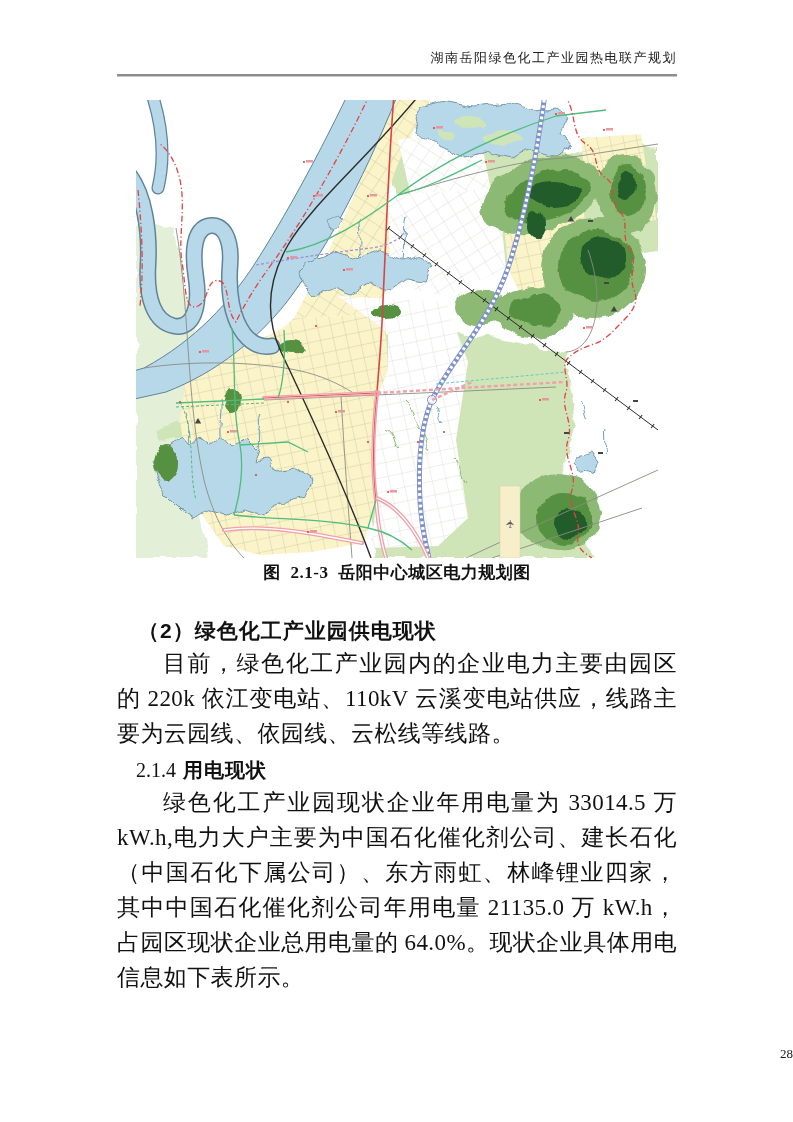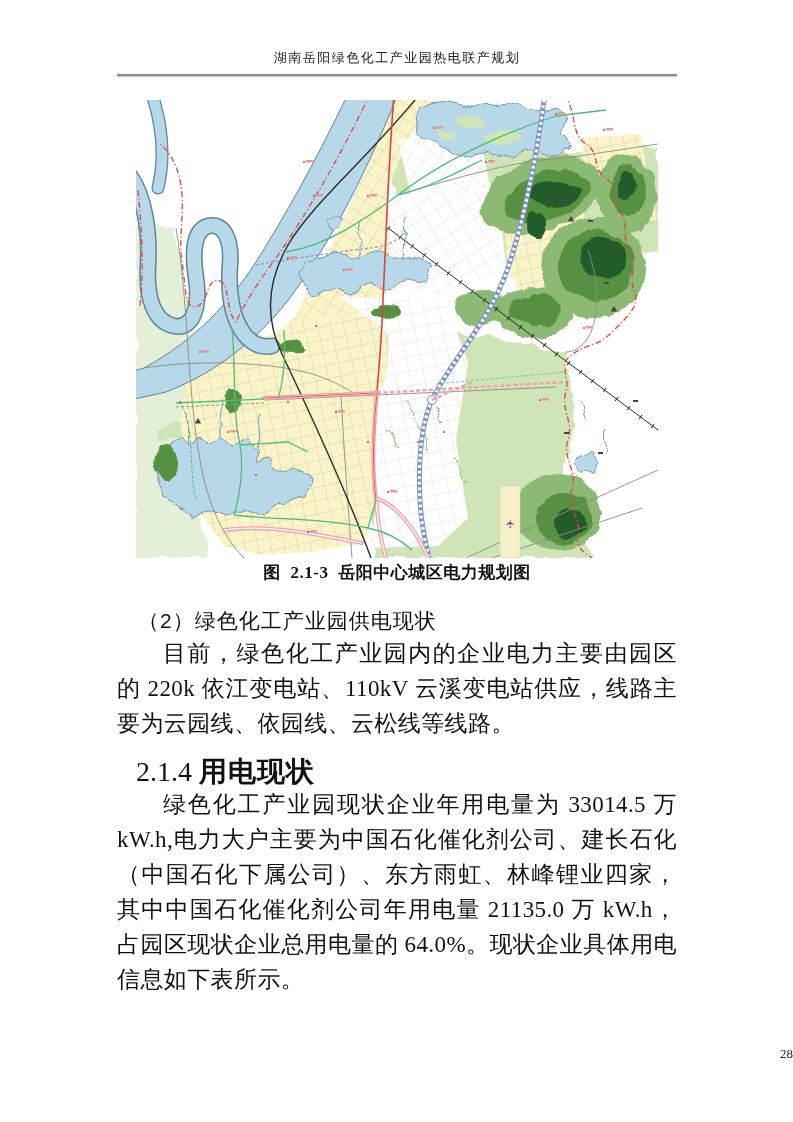--- a/index.html
+++ b/index.html
@@ -2,29 +2,29 @@
 <html lang="zh" style="--water: #b7d8e8; --waterEdge: #5f8499; --urban: #fbf4c8; --veg: #cfe5b8; --vegPale: #e3efd6; --mountainLight: #8cb973; --mountainMid: #55913f; --mountainDark: #245c2b; --gridLine: #b3b09a; --whiteGridLine: #c9c9c0; --boundaryRed: #e24343; --roadPink: #f0a2ab; --roadRed: #d64545; --powerGreen: #4fbc7d; --expressway: #7e91c8; --railway: #2b2b2b; --roadGray: #8b8b82; --purpleDash: #9a8ed0; --tealDash: #66ccc2; --streamBlue: #76a8c2;"><head>
 <meta charset="utf-8">
 <style>
   html,body{margin:0;padding:0;}
   body{
     width:793px;height:1122px;position:relative;background:#ffffff;
     font-family:"Liberation Serif","DejaVu Serif",serif;color:#111;
     overflow:hidden;
   }
   .content{padding:50px 116px 0 117px;}
-  .doc-header{text-align:center;font-size:13px;line-height:16px;letter-spacing:1.5px;color:#1a1a1a;}
+  .doc-header{text-align:right;font-size:13px;line-height:16px;letter-spacing:1.5px;color:#1a1a1a;}
   .header-rule{margin-top:8px;height:2px;background:#8c8c8c;border-bottom:1px solid #c9c9c9;}
   .mapwrap{width:522px;height:458px;margin:23px auto 0;}
   .mapwrap svg{display:block;}
   .fig-caption{margin-top:4px;text-align:center;font-weight:bold;font-size:17px;line-height:22px;word-spacing:5px;letter-spacing:0.5px;}
-  .h1{margin-top:22px;padding-left:21px;font-family:"Liberation Sans","DejaVu Sans",sans-serif;
-      font-weight:normal;font-size:21px;line-height:30px;letter-spacing:1px;}
+  .h1{margin-top:32px;padding-left:21px;font-family:"Liberation Sans","DejaVu Sans",sans-serif;
+      font-weight:bold;font-size:21px;line-height:30px;letter-spacing:1px;}
   .body-para{margin:0 0 0 0;font-size:23px;line-height:35px;text-align:justify;text-indent:2em;letter-spacing:0.4px;}
-  .h2{margin-top:16px;padding-left:19px;font-size:28px;line-height:30px;}
+  .h2{margin-top:4px;padding-left:19px;font-size:20px;line-height:30px;}
   .h2 .num{font-family:"Liberation Serif","DejaVu Serif",serif;font-weight:normal;}
   .h2 .ttl{font-family:"Liberation Sans","DejaVu Sans",sans-serif;font-weight:bold;letter-spacing:1px;margin-left:7px;}
   .pageno{position:absolute;left:0;right:0;top:1046px;text-align:right;font-size:13px;color:#222;}
 
   
   .water{fill:var(--water,#b7d8e8);}
   .wedge{stroke:var(--waterEdge,#5f8499);}
   .urban{fill:var(--urban,#fbf4c8);}
   .veg{fill:var(--veg,#cfe5b8);}
   .vegPale{fill:var(--vegPale,#e3efd6);}

